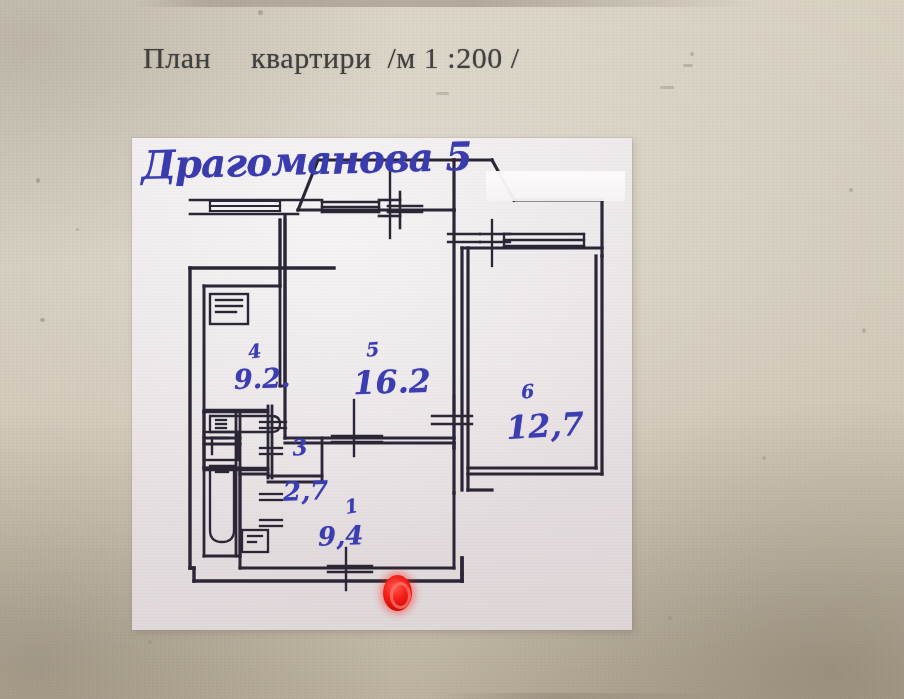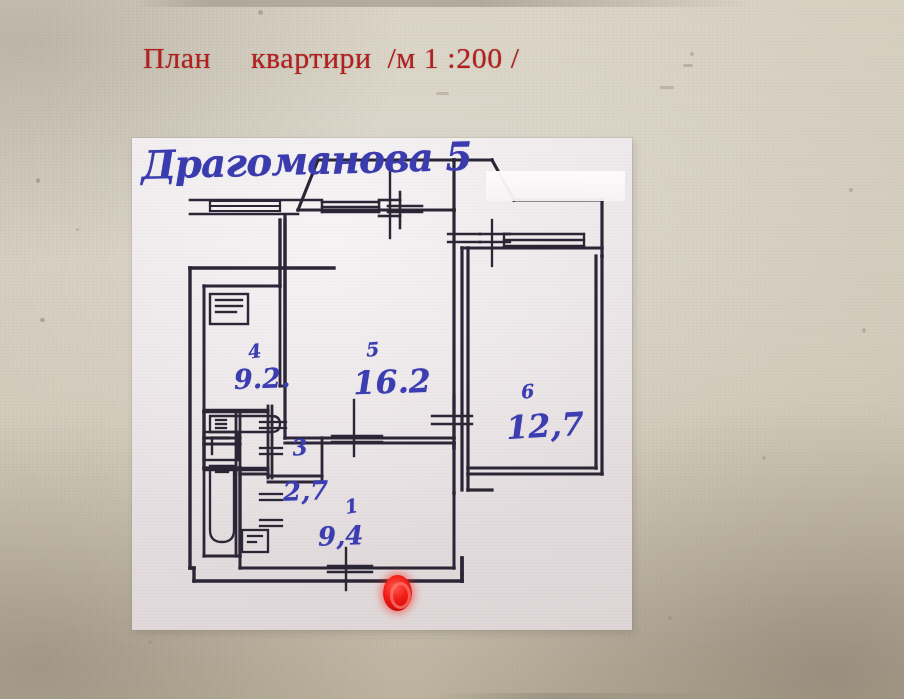--- a/index.html
+++ b/index.html
@@ -26,21 +26,21 @@
   }
   
   .topband{position:absolute;left:135px;top:0;width:620px;height:7px;
     background:linear-gradient(90deg,rgba(120,110,95,0) 0%,rgba(110,100,86,.30) 12%,rgba(110,100,86,.38) 55%,rgba(120,110,95,0) 100%);}
   .botband{position:absolute;left:430px;top:693px;width:300px;height:6px;
     background:linear-gradient(90deg,rgba(120,110,95,0) 0%,rgba(110,100,86,.26) 40%,rgba(120,110,95,0) 100%);}
 
   
   #title{
     position:absolute;left:143px;top:41px;
-    font-size:30px;letter-spacing:.5px;color:#b91c1c;
+    font-size:30px;letter-spacing:.5px;color:#404040;
     white-space:pre;
     text-shadow:0 0 1.2px rgba(60,52,42,.55);
     filter:blur(.22px);
   }
   .speck{position:absolute;background:#8b8273;border-radius:50%;opacity:.55;}
 
   
   #sticker{
     position:absolute;left:132px;top:138px;width:500px;height:492px;
     background:

